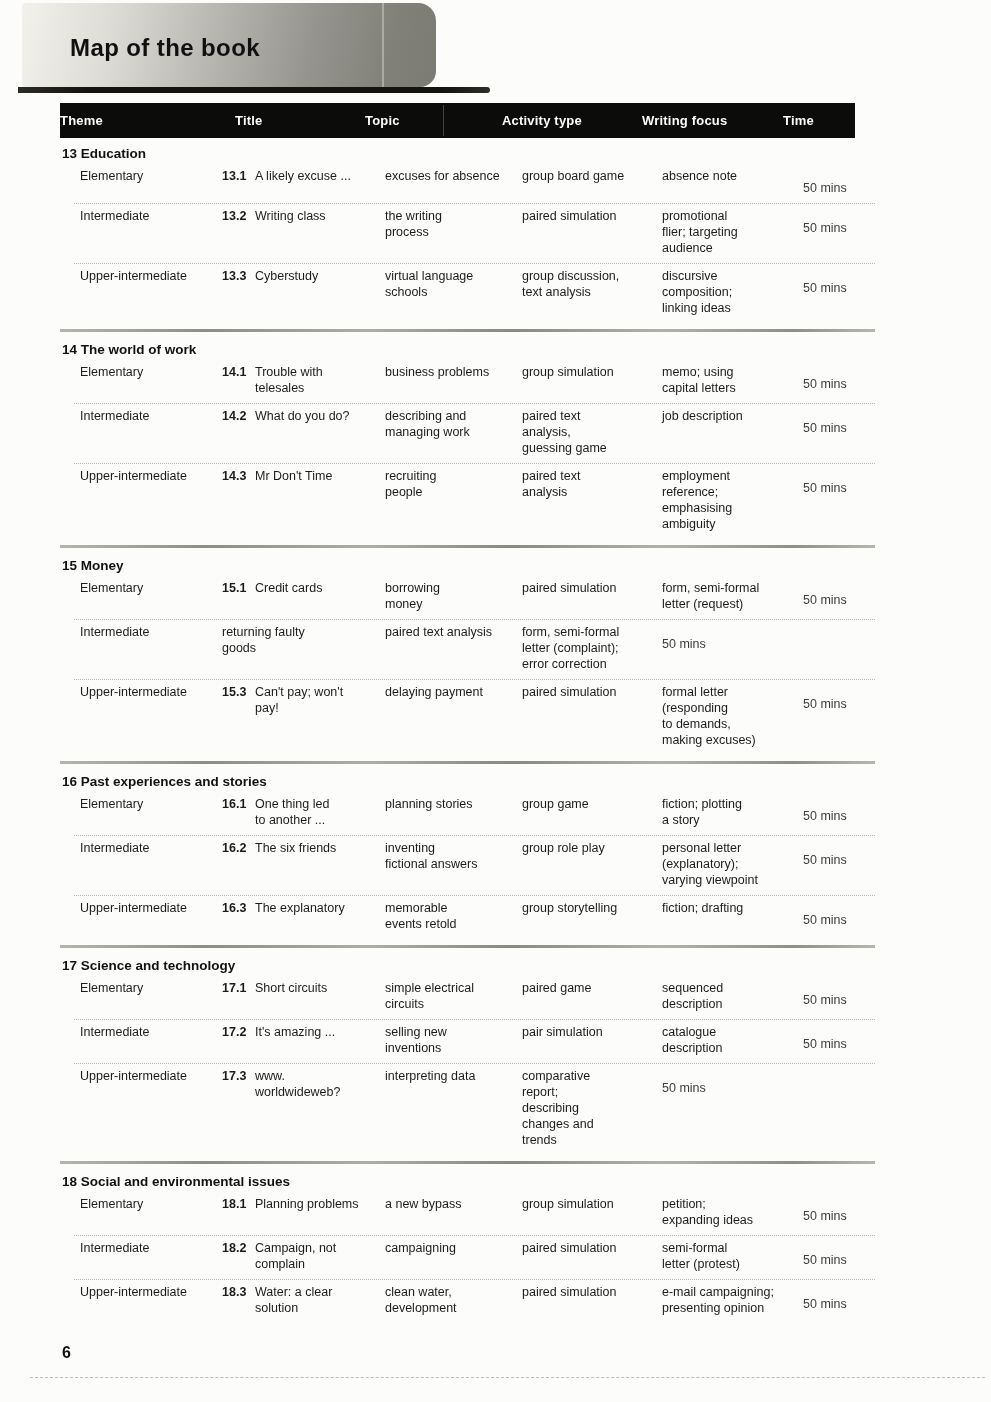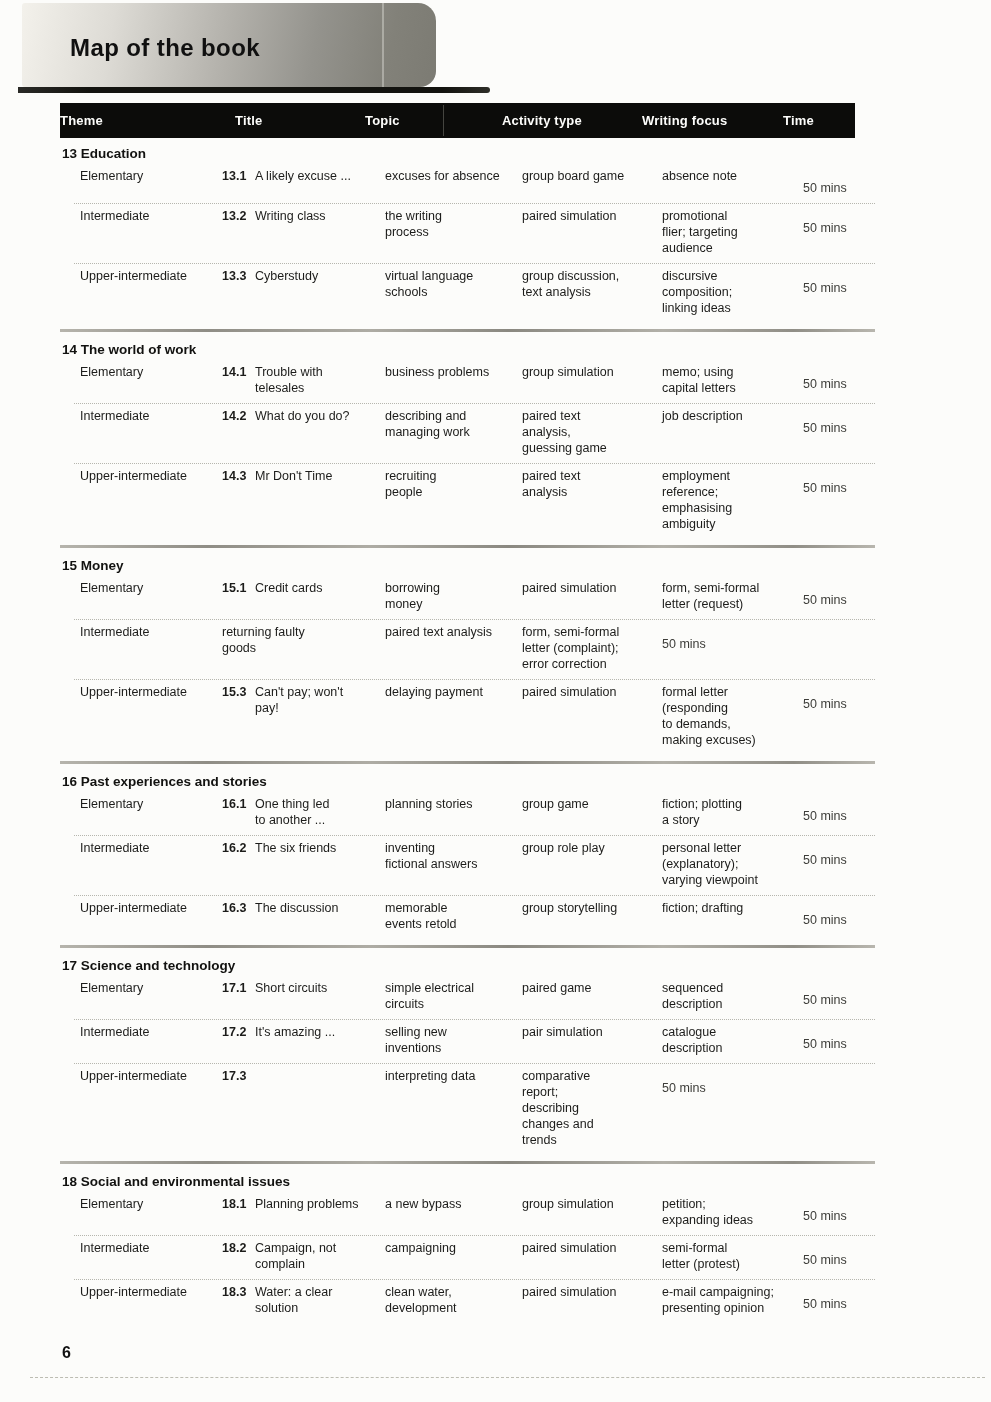--- a/index.html
+++ b/index.html
@@ -258,21 +258,21 @@
           <span class="cell">personal letter
 (explanatory);
 varying viewpoint</span>
           <span class="cell time-cell">50 mins</span>
         </div>
         <div class="row-divider"></div>
         <div class="row">
           <span class="cell">Upper-intermediate</span>
           <span class="title-cell">
             <span class="title-num">16.3</span>
-            <span class="title-text">The discussion</span>
+            <span class="title-text">The explanatory</span>
           </span>
           <span class="cell">memorable
 events retold</span>
           <span class="cell">group storytelling</span>
           <span class="cell">fiction; drafting</span>
           <span class="cell time-cell">50 mins</span>
         </div>
       </div>
       <div class="section-divider"></div>
       <div class="section">
@@ -302,20 +302,22 @@
           <span class="cell">pair simulation</span>
           <span class="cell">catalogue
 description</span>
           <span class="cell time-cell">50 mins</span>
         </div>
         <div class="row-divider"></div>
         <div class="row">
           <span class="cell">Upper-intermediate</span>
           <span class="title-cell">
             <span class="title-num">17.3</span>
+            <span class="title-text">www.
+worldwideweb?</span>
           </span>
           <span class="cell">interpreting data</span>
           <span class="cell">comparative
 report;
 describing
 changes and
 trends</span>
           <span class="cell time-cell">50 mins</span>
         </div>
       </div>

